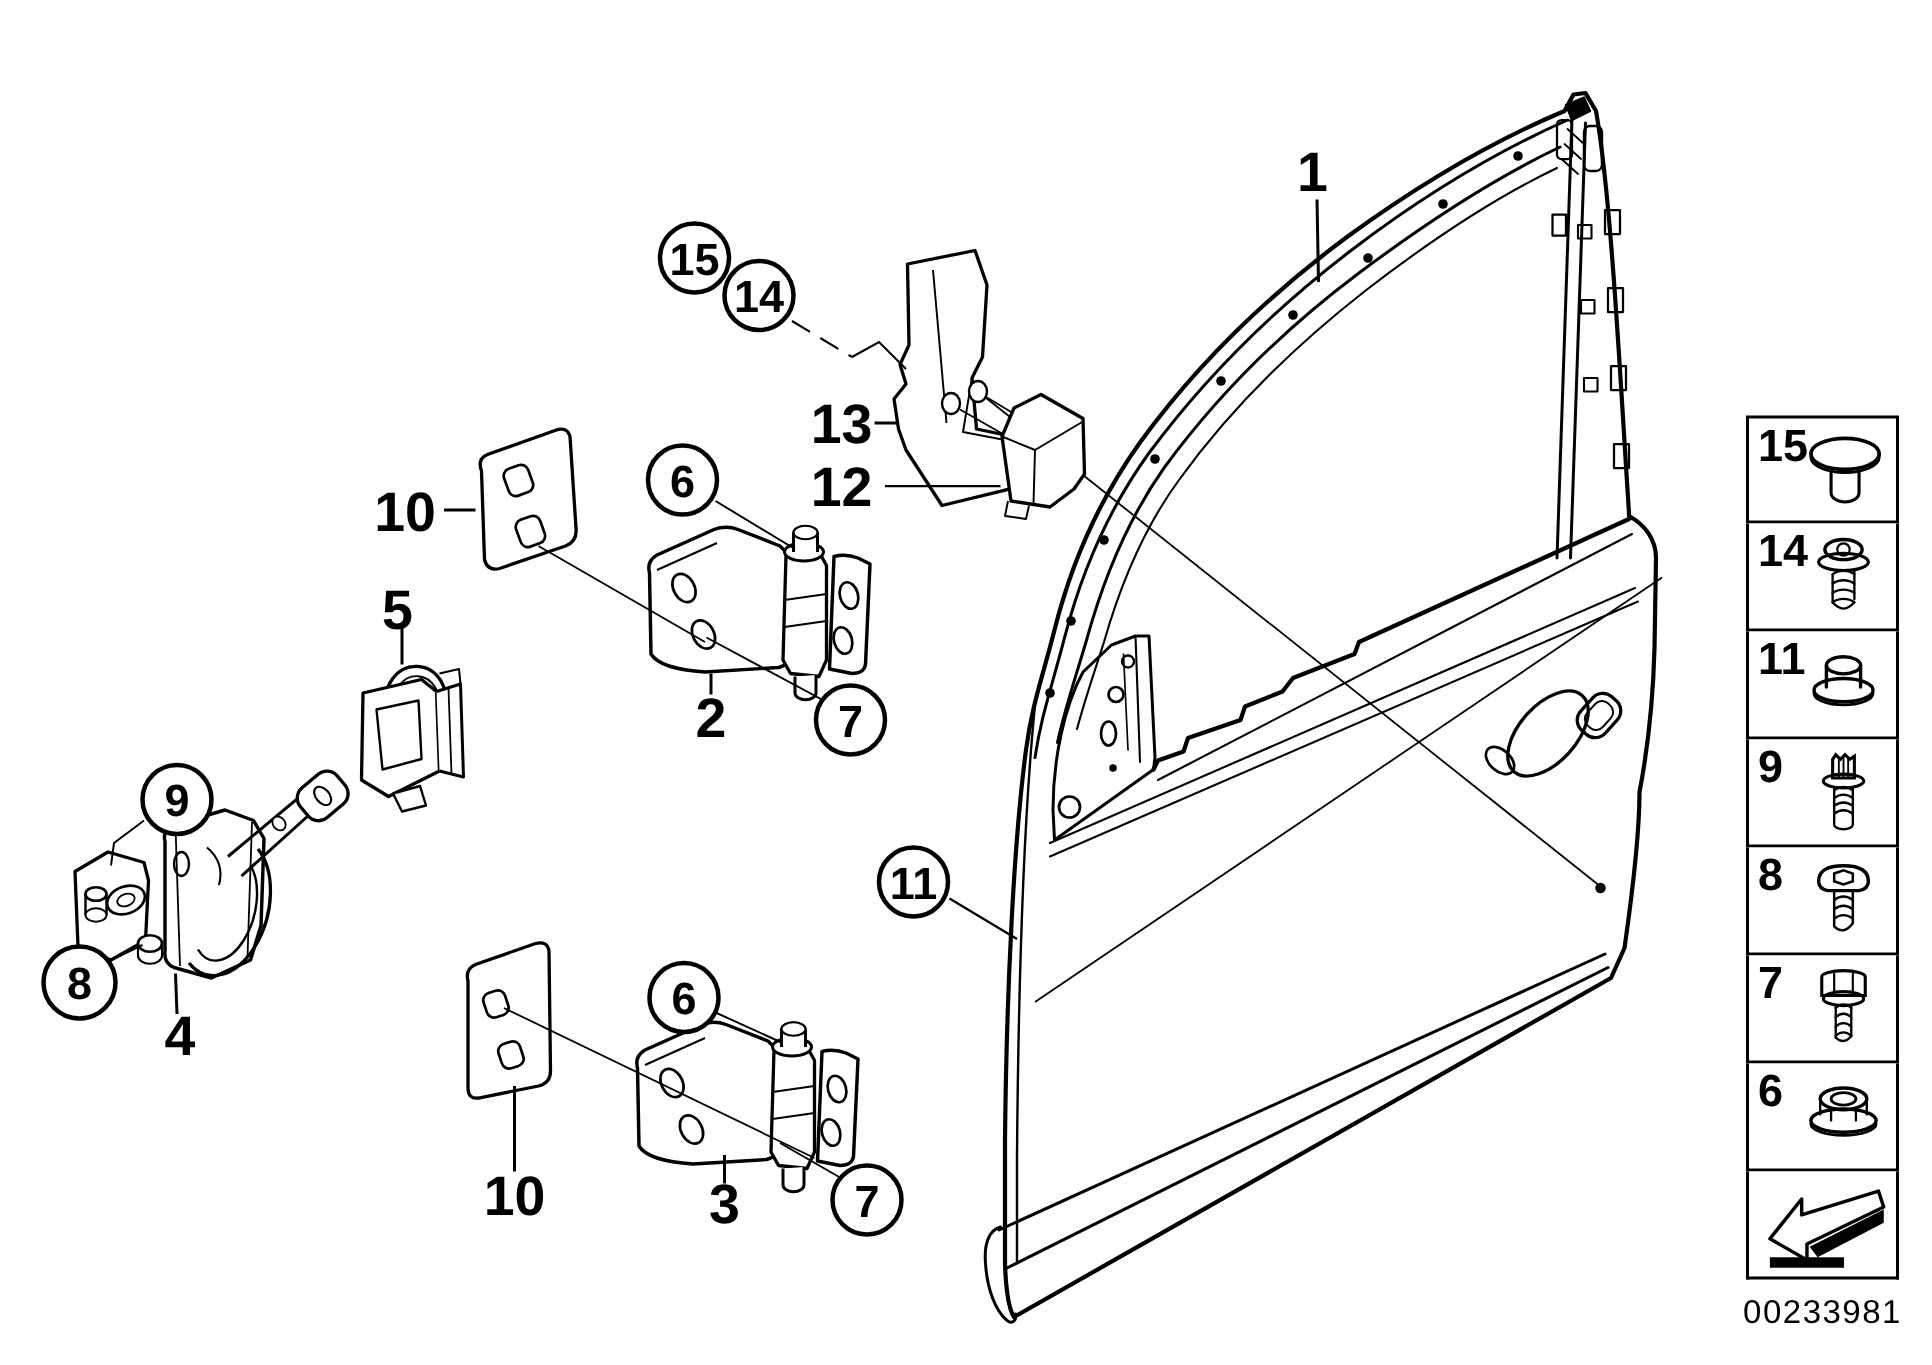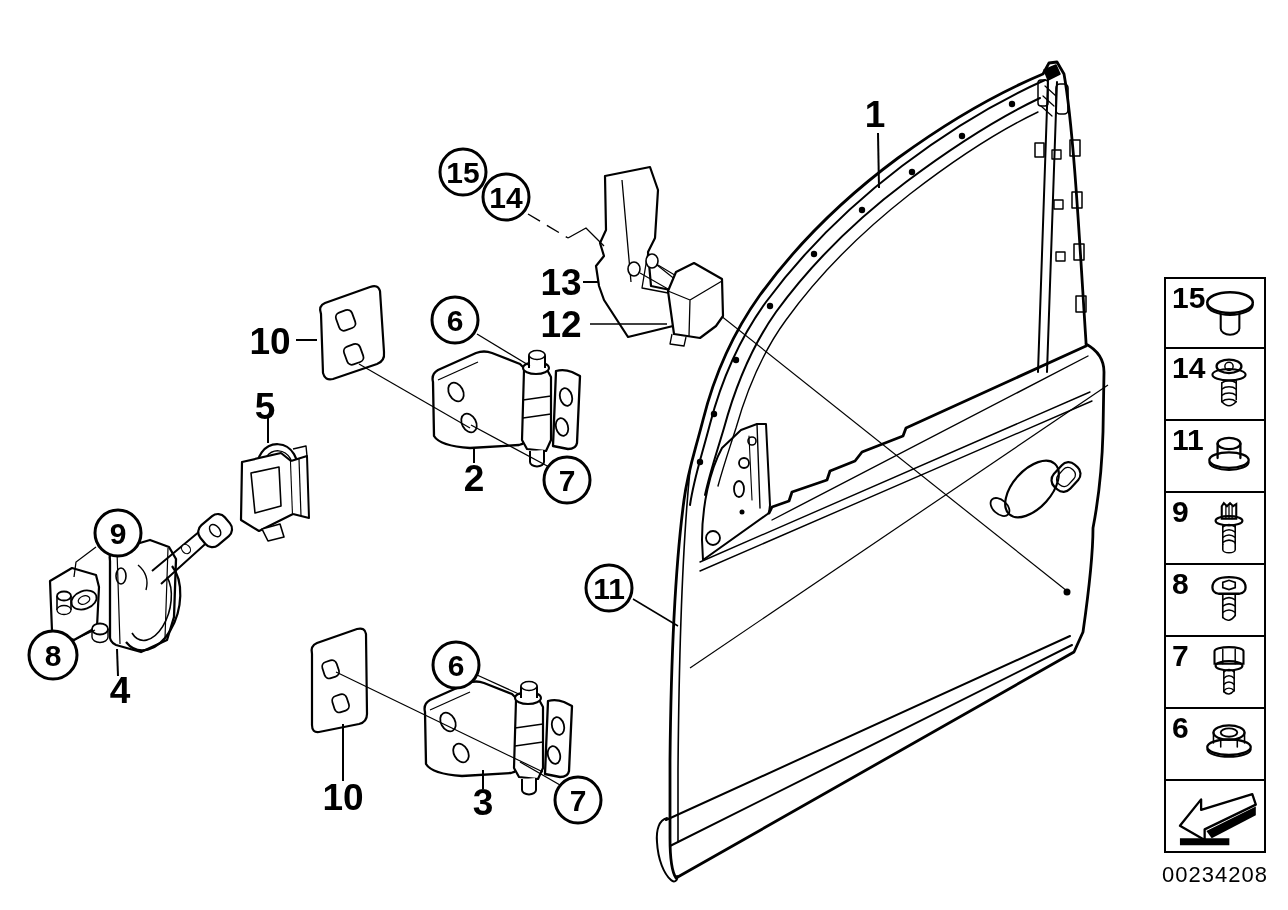--- a/index.html
+++ b/index.html
@@ -359,15 +359,15 @@
 
   <div class="cell arrow-cell">
     <svg width="96" height="60" viewBox="0 0 96 68">
       <path d="M 36,50 L 92,22 L 92,32 L 42,58 Z" fill="#000"></path>
       <path d="M 6,58 L 62,58 L 62,66 L 6,66 Z" fill="#000"></path>
       <path d="M 6,44 L 30,14 L 30,26 L 88,8 L 92,20 L 34,48 L 34,60 Z" fill="#fff" stroke="#000" stroke-width="2.6" stroke-linejoin="round"></path>
     </svg>
   </div>
 </div>
 
-<div class="image-id">00234208</div>
+<div class="image-id">00233981</div>
 
 </div>
 
 </body></html>

